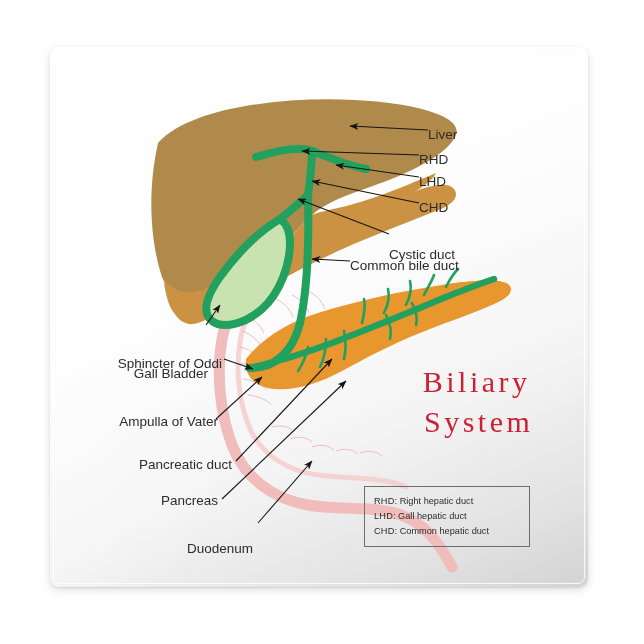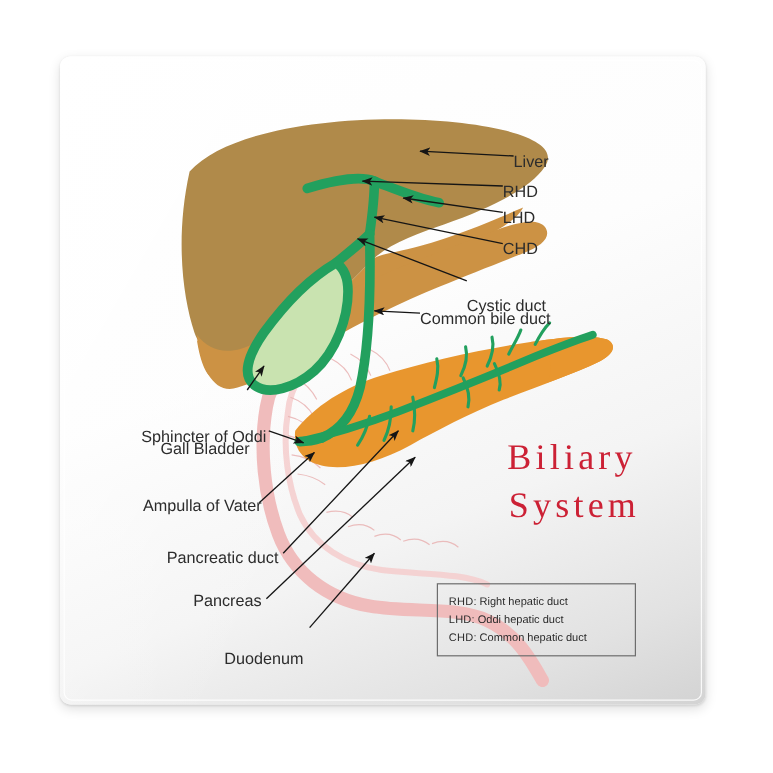--- a/index.html
+++ b/index.html
@@ -208,21 +208,21 @@
     <div class="t2">System</div>
   </div>
 
   <div id="legend">
     <div class="row">
       <span class="ab">RHD</span><span>:</span>
       <span>Right hepatic duct</span>
     </div>
     <div class="row">
       <span class="ab">LHD</span><span>:</span>
-      <span>Oddi hepatic duct</span>
+      <span>Gall hepatic duct</span>
     </div>
     <div class="row">
       <span class="ab">CHD</span><span>:</span>
       <span>Common hepatic duct</span>
     </div>
   </div>
 
 </div>
 
 </body></html>

